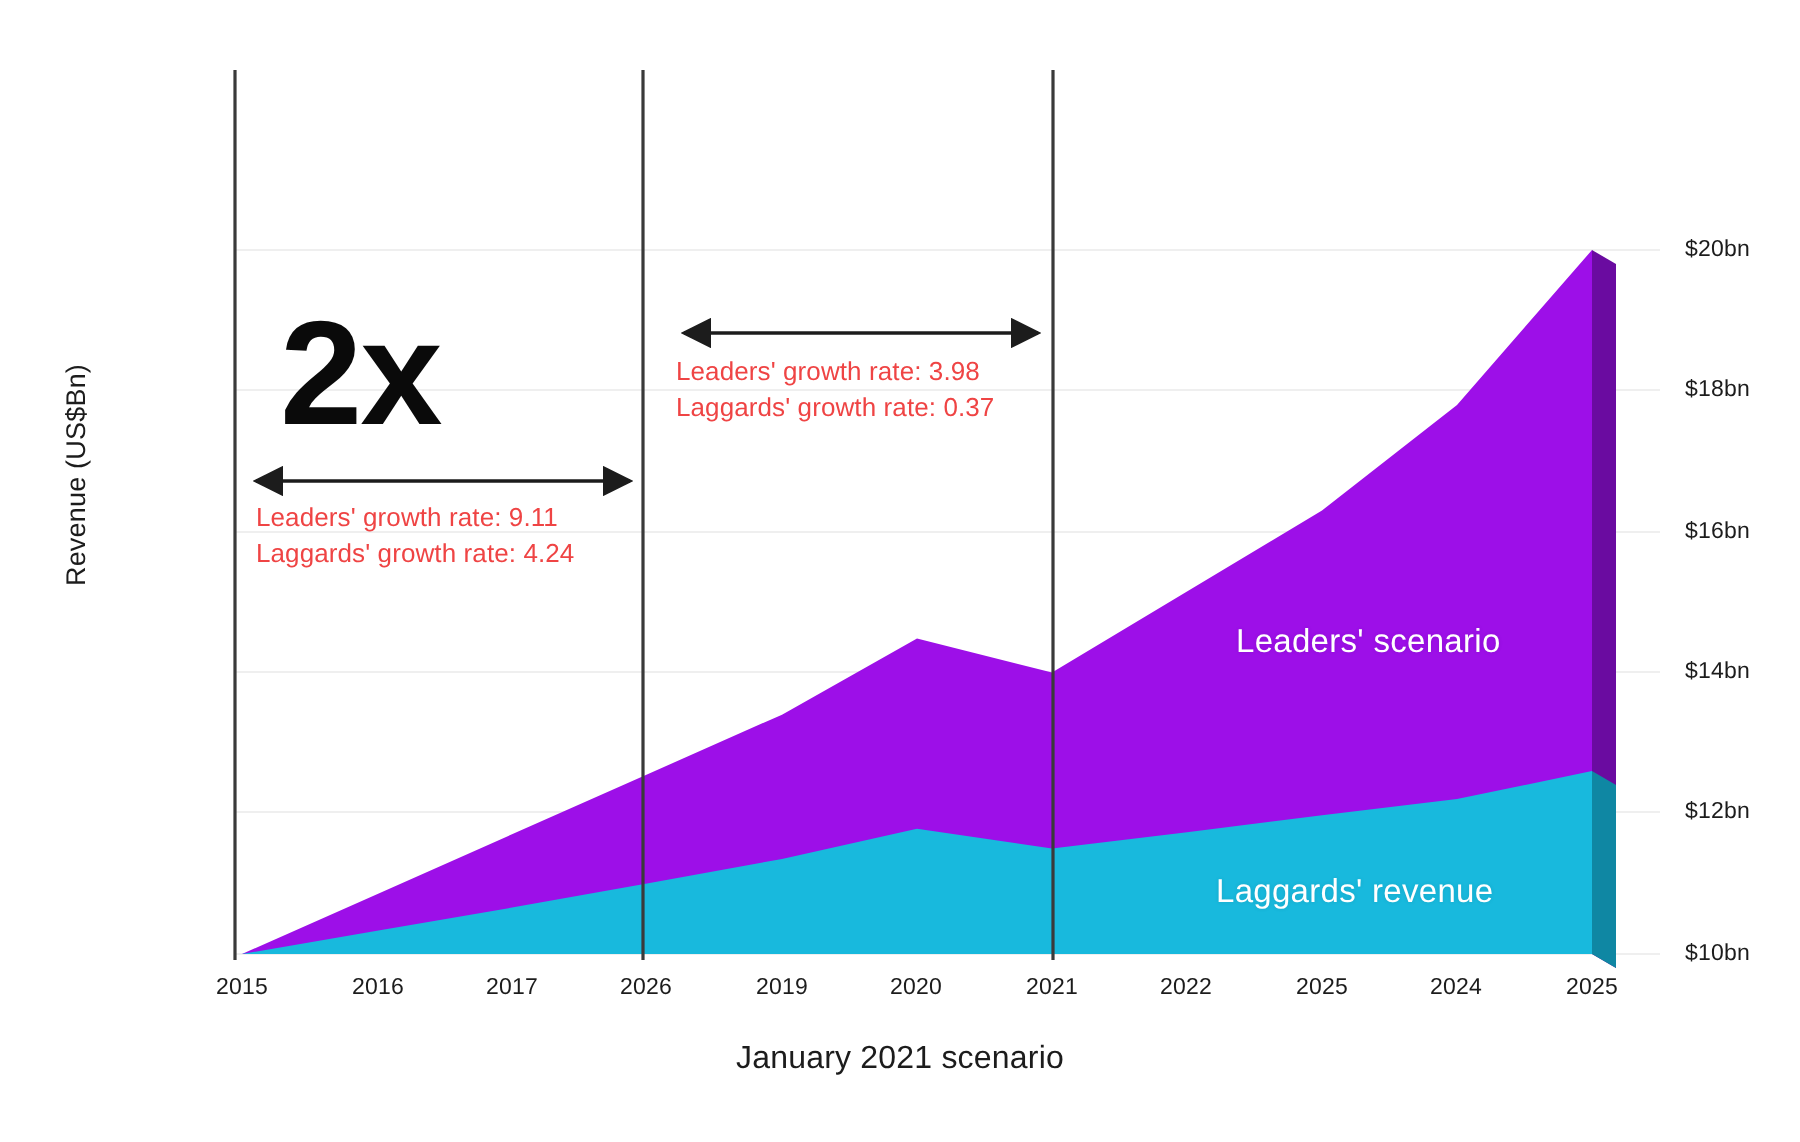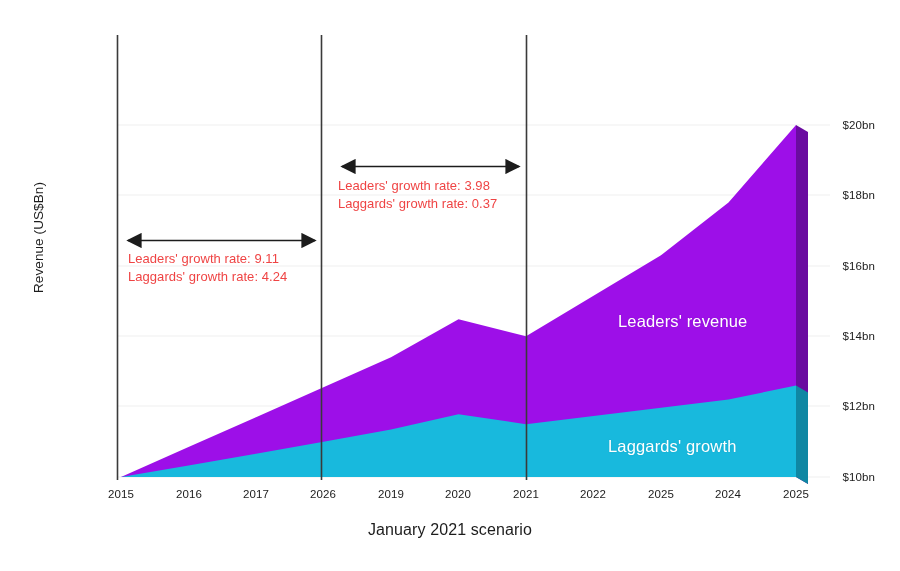--- a/index.html
+++ b/index.html
@@ -151,26 +151,27 @@
   <div class="xtick" style="left:391px">2019</div>
   <div class="xtick" style="left:458px">2020</div>
   <div class="xtick" style="left:526px">2021</div>
   <div class="xtick" style="left:593px">2022</div>
   <div class="xtick" style="left:661px">2025</div>
   <div class="xtick" style="left:728px">2024</div>
   <div class="xtick" style="left:796px">2025</div>
 
   <div id="x-axis-title">January 2021 scenario</div>
 
+  <div class="big-multiple" style="left:140px; top:150px;">2x</div>
   <div class="ann-lines" style="left:128px; top:250px;">
     <div>Leaders' growth rate: 9.11</div>
     <div>Laggards' growth rate: 4.24</div>
   </div>
 
   <div class="ann-lines" style="left:338px; top:177px;">
     <div>Leaders' growth rate: 3.98</div>
     <div>Laggards' growth rate: 0.37</div>
   </div>
 
-  <div class="series-label" style="left:618px; top:312px;">Leaders' revenue</div>
-  <div class="series-label" style="left:608px; top:437px;">Laggards' growth</div>
+  <div class="series-label" style="left:618px; top:312px;">Leaders' scenario</div>
+  <div class="series-label" style="left:608px; top:437px;">Laggards' revenue</div>
 
 </div>
 
 </body></html>

